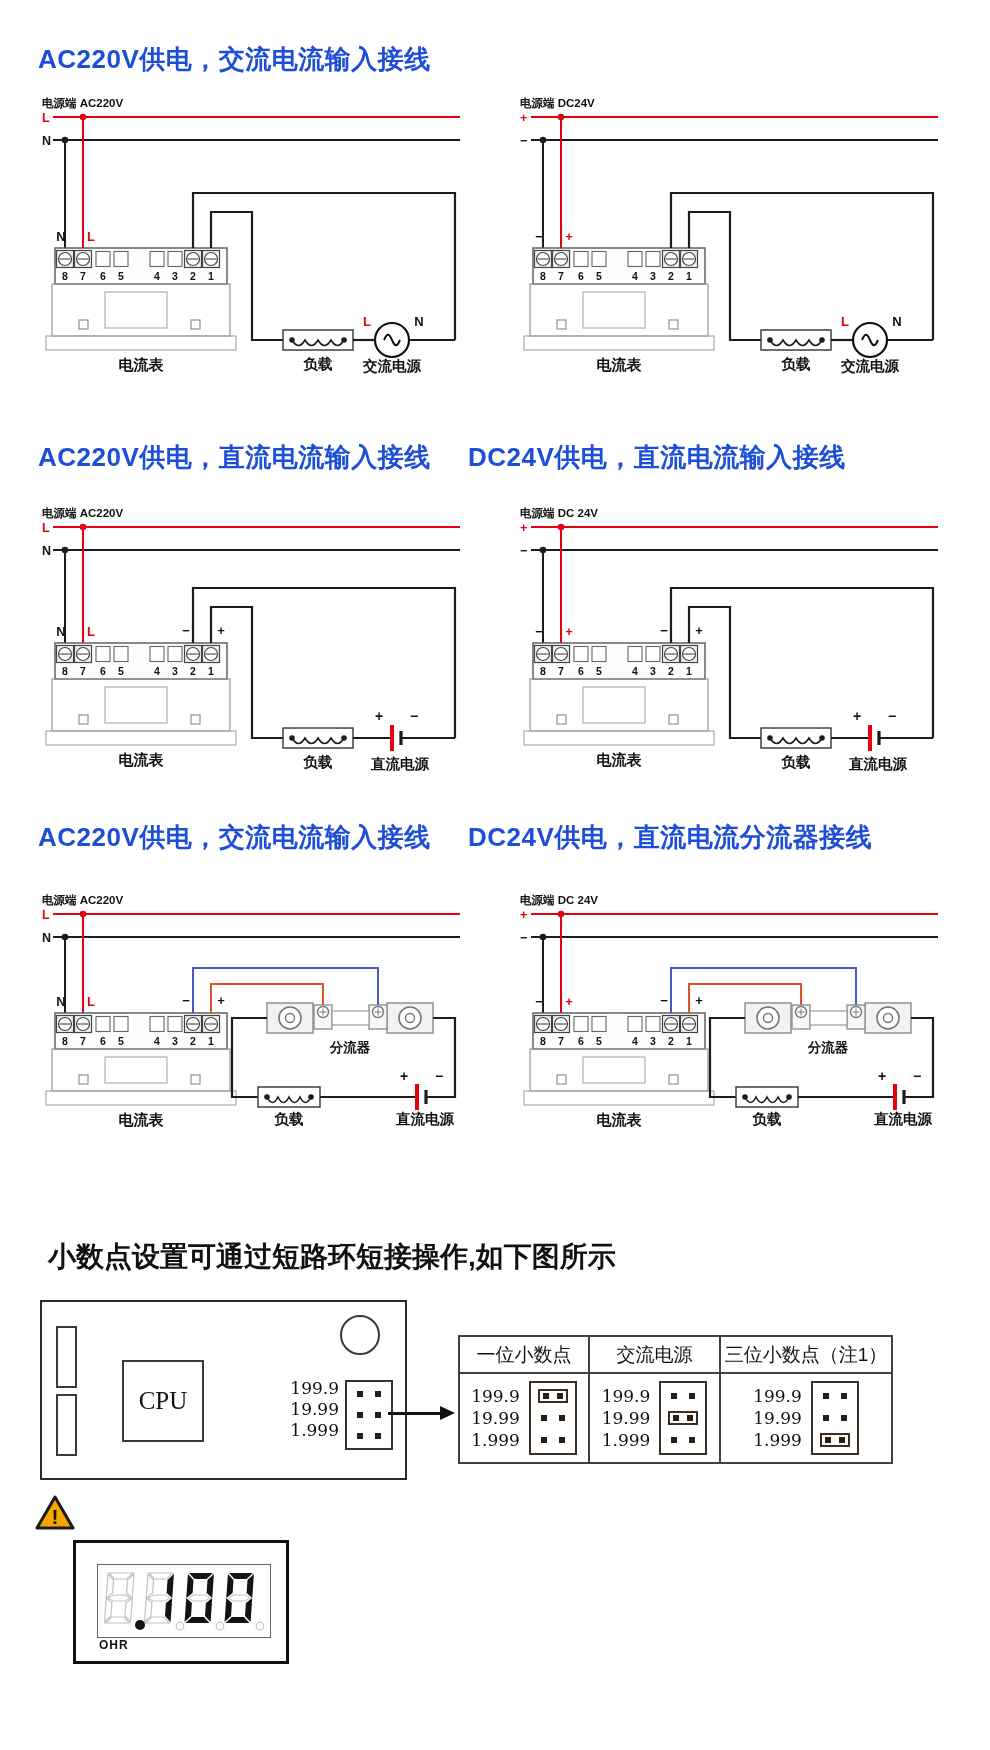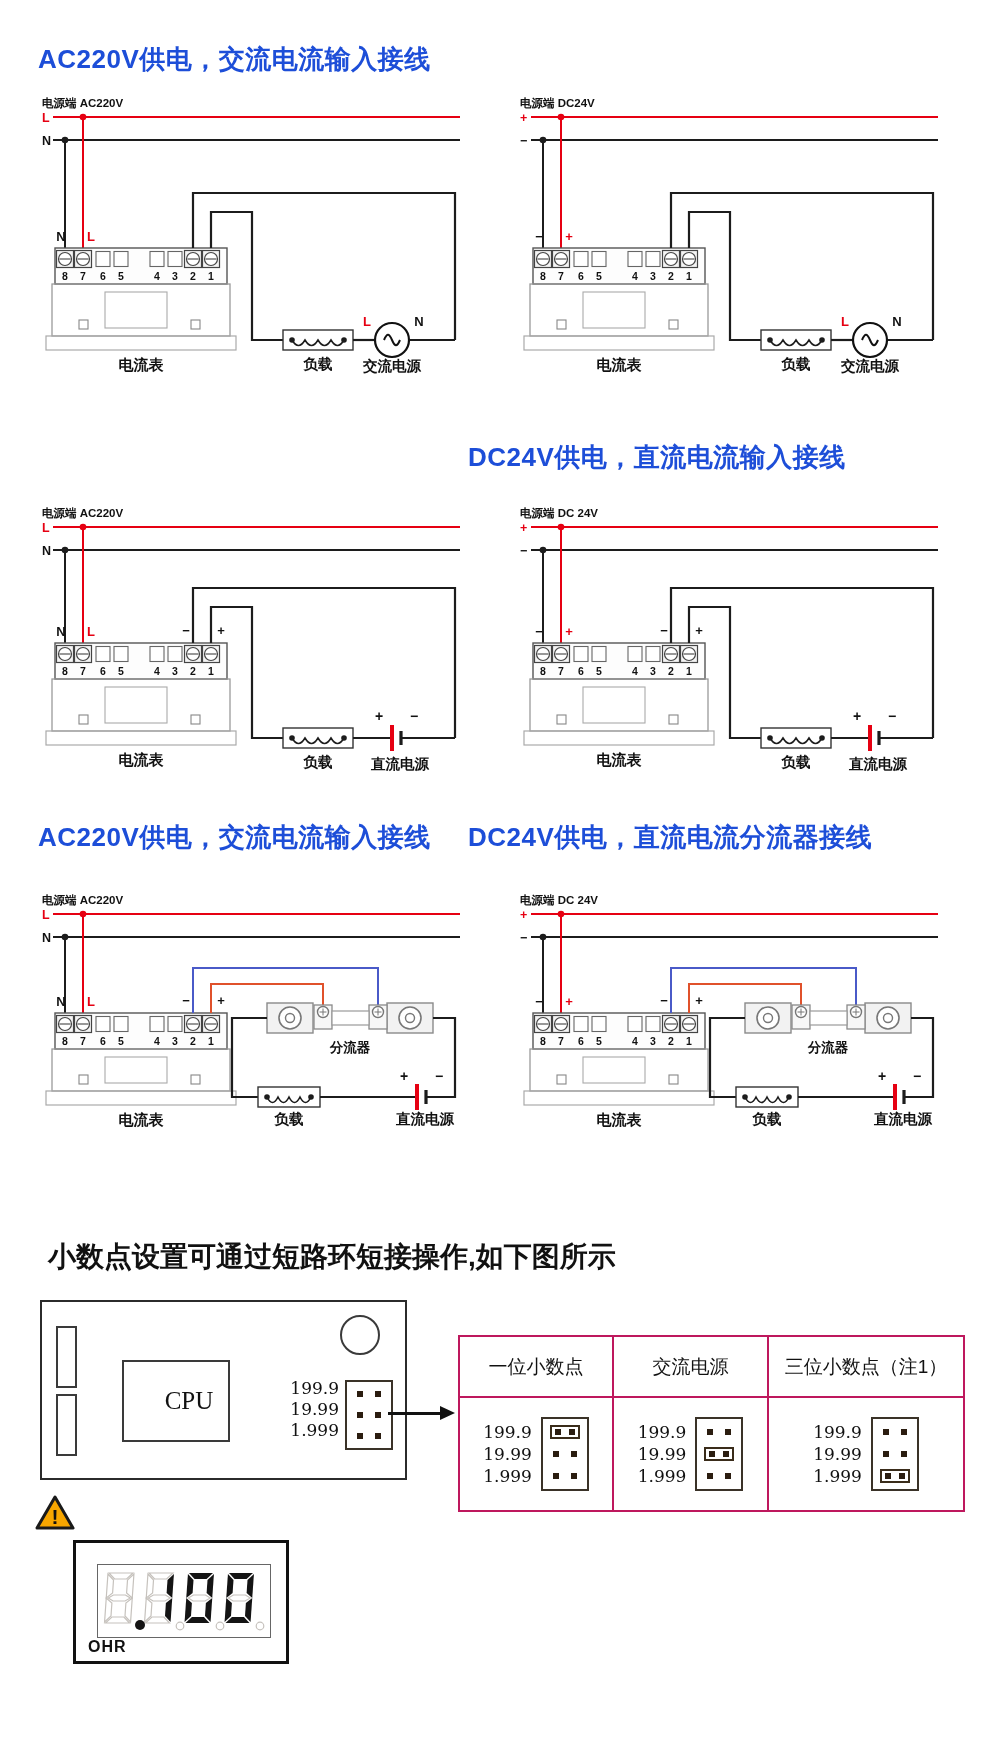--- a/index.html
+++ b/index.html
@@ -6,55 +6,56 @@
   .page{position:relative;width:990px;height:1750px;background:#ffffff;overflow:hidden;
         font-family:"Liberation Sans",sans-serif;color:#111;}
   .abs{position:absolute;}
   .title{position:absolute;font-size:26px;font-weight:bold;white-space:nowrap;color:#1d4ed8;letter-spacing:0.5px;}
   .heading{position:absolute;left:48px;top:1238px;font-size:28px;font-weight:bold;white-space:nowrap;}
   .note-text{position:absolute;left:80px;top:1501px;font-size:19px;font-weight:bold;white-space:nowrap;}
   
   .board{position:absolute;left:40px;top:1300px;width:363px;height:176px;border:2px solid #2b2b2b;background:#fff;}
   .board .slot{position:absolute;left:14px;width:17px;height:58px;border:2px solid #3a3a3a;}
   .board .cpu{position:absolute;left:80px;top:58px;width:78px;height:78px;border:2px solid #3a3a3a;
-              display:flex;align-items:center;justify-content:center;font-family:"Liberation Serif",serif;font-size:25px;padding-left:26px;}
+              display:flex;align-items:center;justify-content:center;font-family:"Liberation Serif",serif;font-size:25px;}
   .board .hole{position:absolute;left:298px;top:13px;width:36px;height:36px;border:2px solid #3a3a3a;border-radius:50%;}
   .board .ranges{position:absolute;left:225px;top:76px;width:72px;text-align:right;
                  font-family:"DejaVu Serif",serif;font-size:17px;line-height:21px;}
   
   .pinblock{border:2px solid #3a3228;background:#fff;padding:2px 3px;display:flex;flex-direction:column;justify-content:space-around;}
   .pb-board{position:absolute;left:303px;top:78px;width:38px;height:62px;}
   .pinrow{position:relative;width:30px;height:14px;margin:1px auto;display:flex;align-items:center;
           justify-content:space-between;padding:0 3px;box-sizing:border-box;}
   .pinrow .pin{width:6px;height:6px;background:#2b1d10;}
   .pinrow.shorted{border:2px solid #3a2c1a;}
   .arrow-line{position:absolute;left:388px;top:1412px;width:54px;height:2.5px;background:#111;}
   .arrow-head{position:absolute;left:440px;top:1406px;width:0;height:0;
               border-left:15px solid #111;border-top:7px solid transparent;border-bottom:7px solid transparent;}
   
   .dec-table{position:absolute;left:458px;top:1335px;border-collapse:collapse;table-layout:fixed;}
-  .dec-table th,.dec-table td{border:2px solid #be185d;padding:12px;}
+  .dec-table th,.dec-table td{border:2px solid #404040;padding:0;}
   .dec-table th{height:35px;font-size:19px;font-weight:normal;text-align:center;}
   .dec-table td{height:88px;}
   .cellwrap{display:flex;align-items:center;justify-content:center;gap:9px;}
   .cellnums{text-align:right;font-family:"DejaVu Serif",serif;font-size:17px;line-height:22px;}
   .pb-cell{width:38px;height:66px;}
   
   .warn-svg{position:absolute;left:34px;top:1494px;}
   
   .display-unit{position:absolute;left:73px;top:1540px;width:210px;height:118px;border:3px solid #111;background:#fff;}
   .display-window{position:absolute;left:21px;top:21px;width:172px;height:72px;border:1.5px solid #666;}
-  .display-brand{position:absolute;left:12px;top:95px;font-size:16px;font-weight:bold;letter-spacing:1px;}
+  .display-brand{position:absolute;left:23px;top:95px;font-size:12px;font-weight:bold;letter-spacing:1px;}
 </style>
 </head>
 <body>
 
 <div class="page">
 
   <div class="title" style="left:38px;top:42px">AC220V供电，交流电流输入接线</div>
+  <div class="title" style="left:38px;top:440px">AC220V供电，直流电流输入接线</div>
   <div class="title" style="left:468px;top:440px">DC24V供电，直流电流输入接线</div>
   <div class="title" style="left:38px;top:820px">AC220V供电，交流电流输入接线</div>
   <div class="title" style="left:468px;top:820px">DC24V供电，直流电流分流器接线</div>
 
   <svg id="wiring-svg" class="abs" style="left:0;top:0" width="990" height="1140">
       <g>
         <text x="42" y="107" fill="#111" font-size="11.5" text-anchor="start" font-weight="bold" font-family="&quot;Liberation Sans&quot;,sans-serif">电源端  AC220V</text>
         <text x="42" y="121.5" fill="#e60012" font-size="12.5" text-anchor="start" font-weight="bold" font-family="&quot;Liberation Sans&quot;,sans-serif">L</text>
         <line x1="53" y1="117" x2="460" y2="117" stroke="#e60012" stroke-width="1.8"></line>
         <text x="42" y="144.5" fill="#111" font-size="12.5" text-anchor="start" font-weight="bold" font-family="&quot;Liberation Sans&quot;,sans-serif">N</text>

